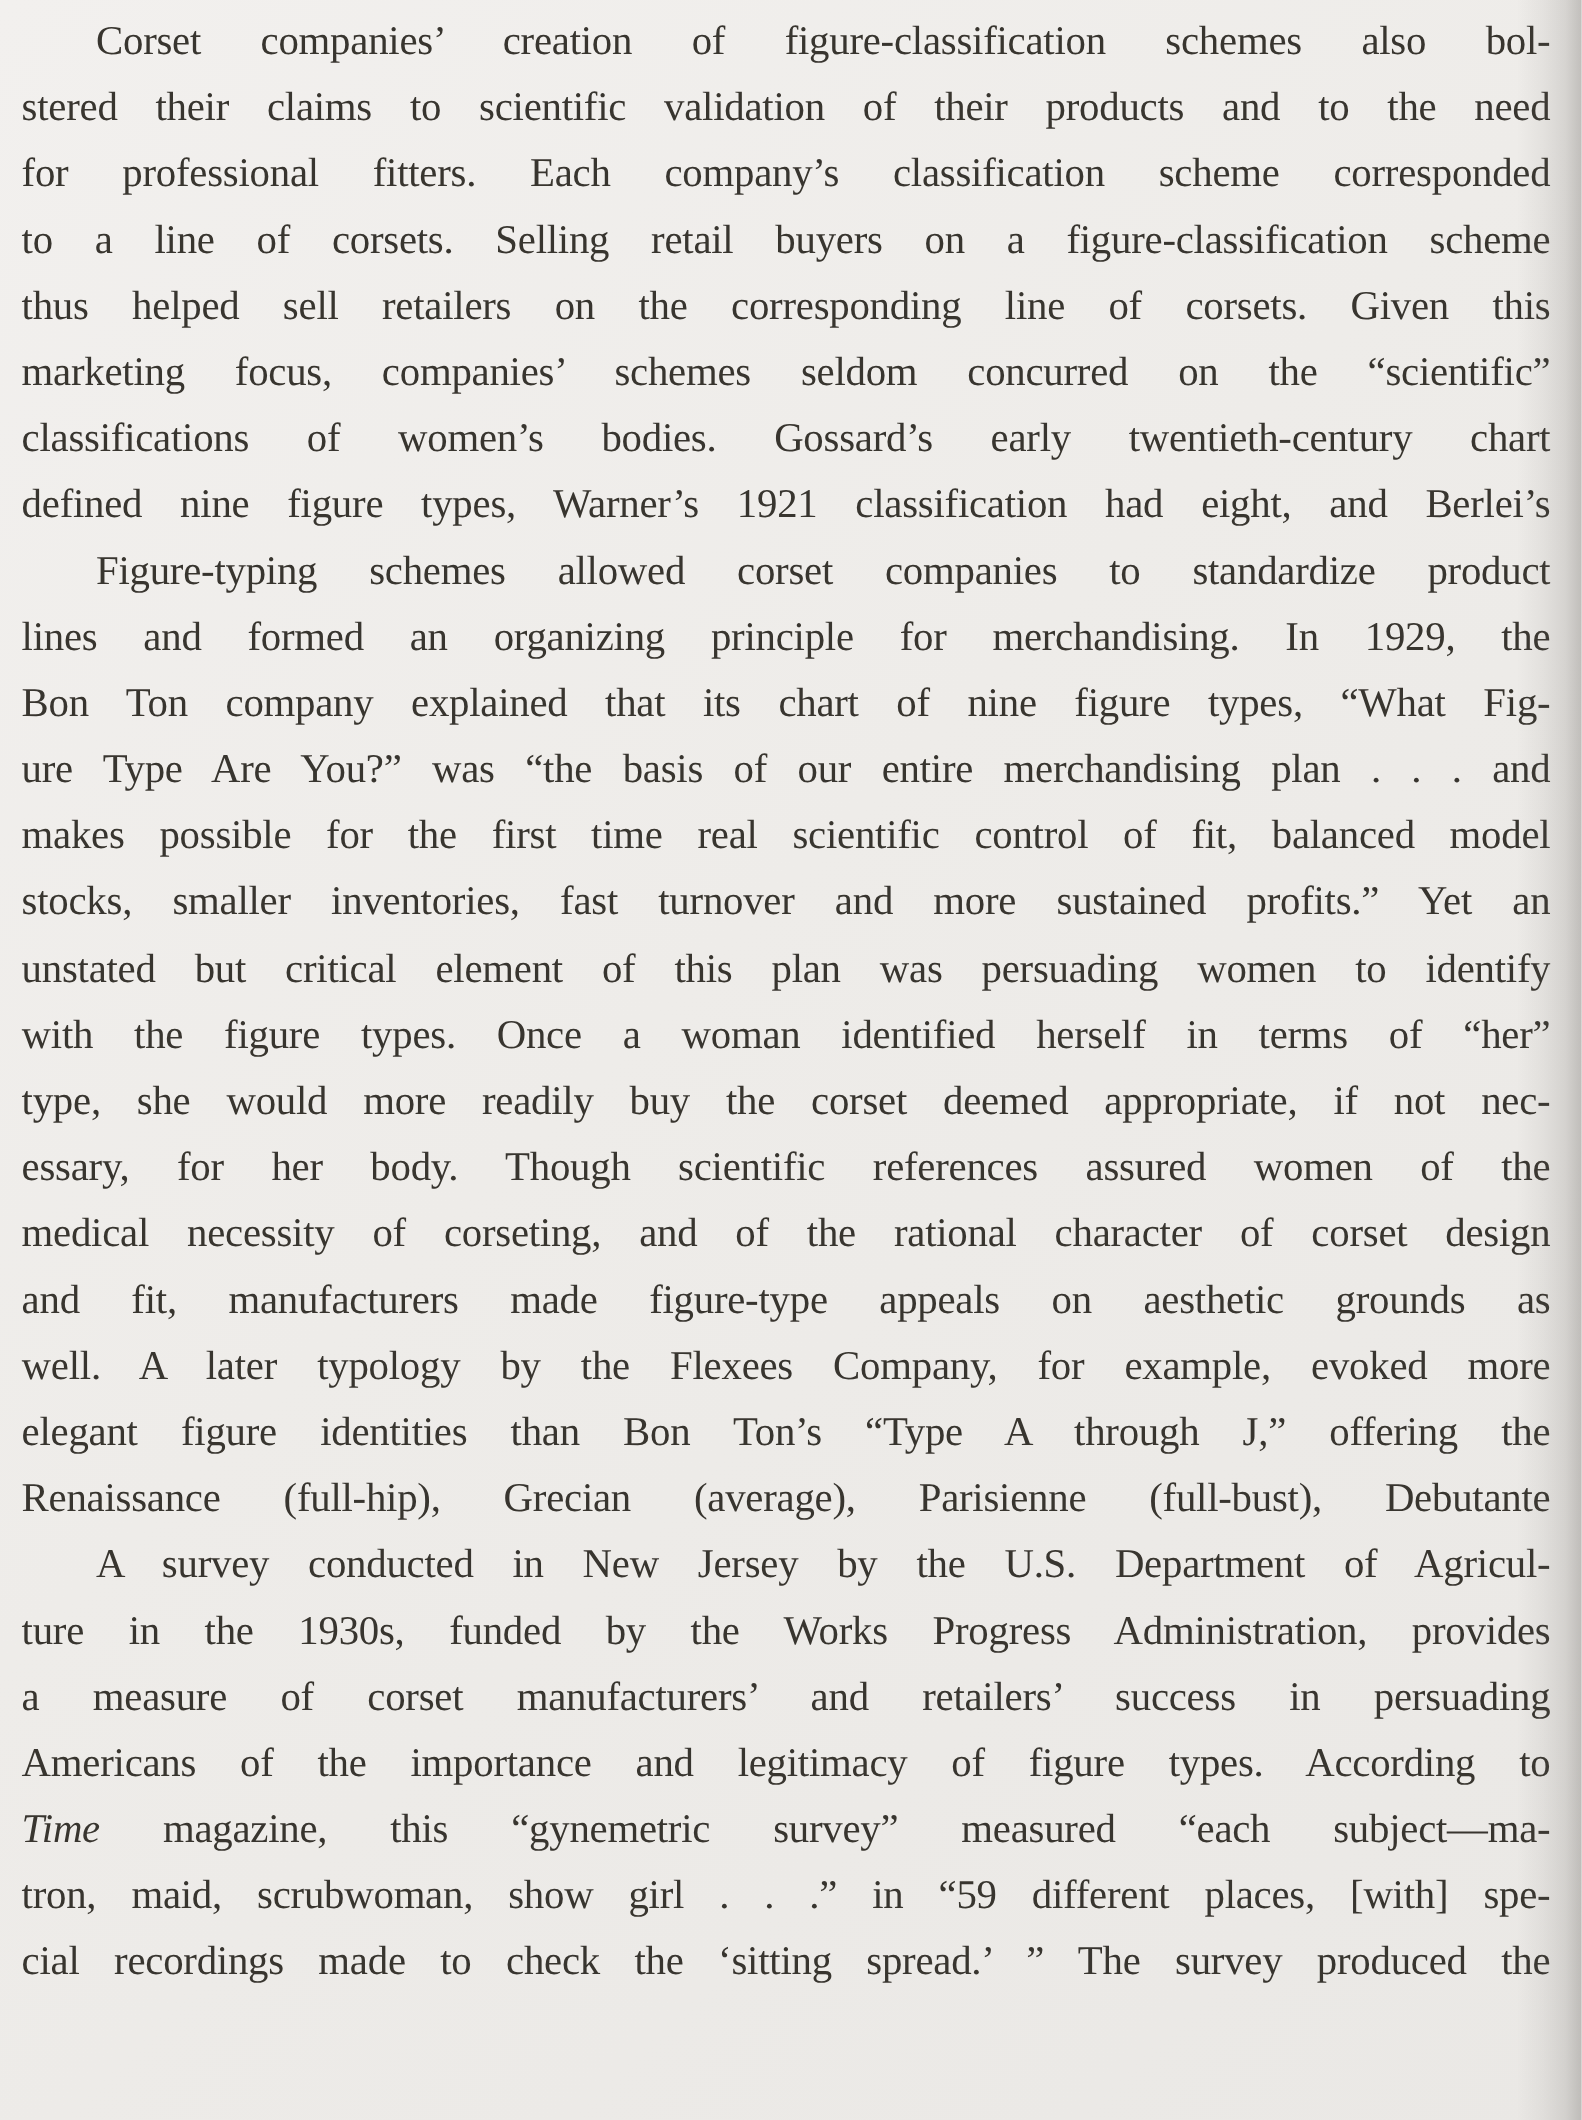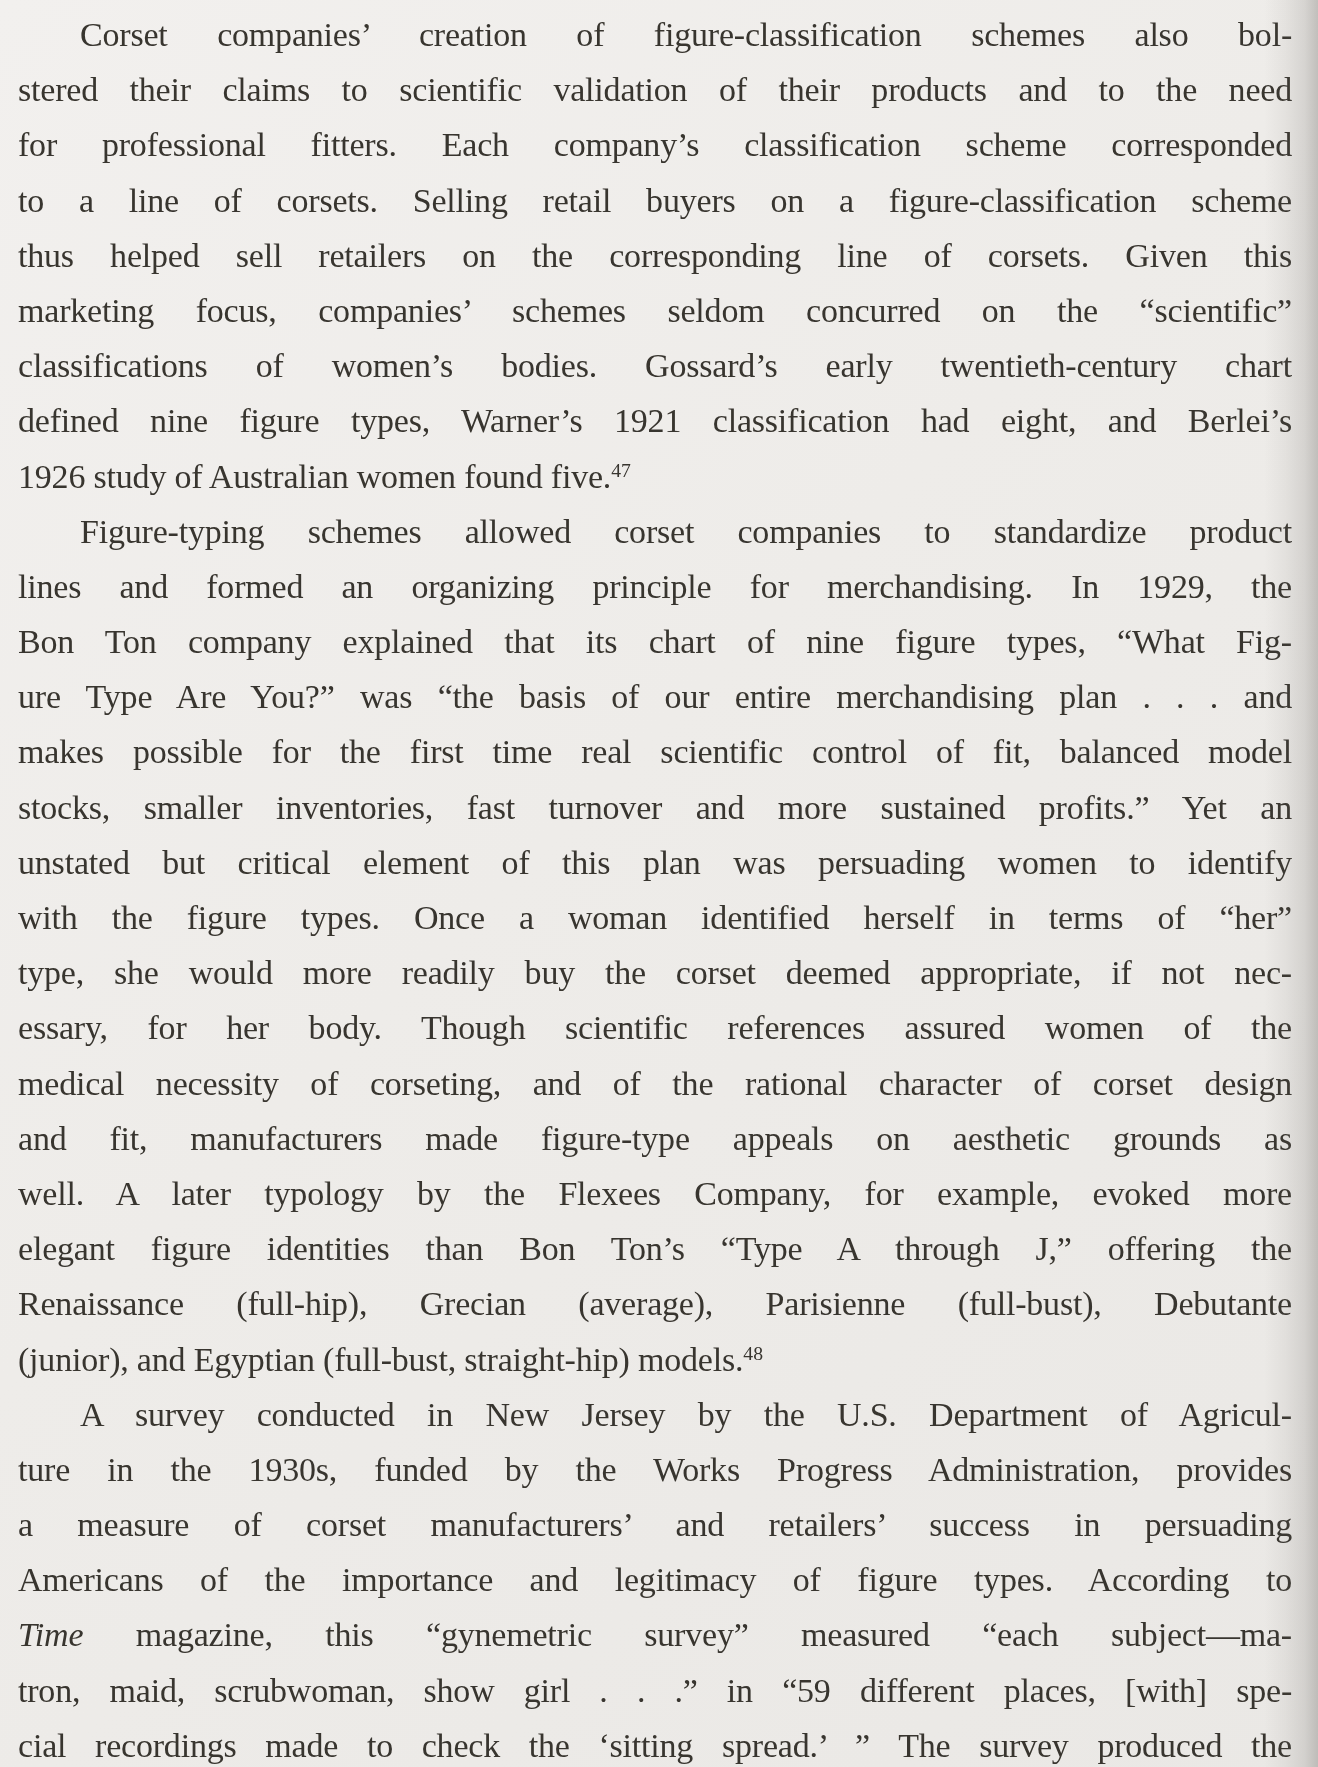--- a/index.html
+++ b/index.html
@@ -59,39 +59,37 @@
   <div id="text-root">
       <div class="paragraph">
         <div class="line indent"><span>Corset companies’ creation of figure-classification schemes also bol-</span></div>
         <div class="line"><span>stered their claims to scientific validation of their products and to the need</span></div>
         <div class="line"><span>for professional fitters. Each company’s classification scheme corresponded</span></div>
         <div class="line"><span>to a line of corsets. Selling retail buyers on a figure-classification scheme</span></div>
         <div class="line"><span>thus helped sell retailers on the corresponding line of corsets. Given this</span></div>
         <div class="line"><span>marketing focus, companies’ schemes seldom concurred on the “scientific”</span></div>
         <div class="line"><span>classifications of women’s bodies. Gossard’s early twentieth-century chart</span></div>
         <div class="line"><span>defined nine figure types, Warner’s 1921 classification had eight, and Berlei’s</span></div>
-        <div class="line endpara"><span>1926 study of Australian women found five.</span><sup>47</sup></div>
       </div>
       <div class="paragraph">
         <div class="line indent"><span>Figure-typing schemes allowed corset companies to standardize product</span></div>
         <div class="line"><span>lines and formed an organizing principle for merchandising. In 1929, the</span></div>
         <div class="line"><span>Bon Ton company explained that its chart of nine figure types, “What Fig-</span></div>
         <div class="line"><span>ure Type Are You?” was “the basis of our entire merchandising plan . . . and</span></div>
         <div class="line"><span>makes possible for the first time real scientific control of fit, balanced model</span></div>
         <div class="line"><span>stocks, smaller inventories, fast turnover and more sustained profits.” Yet an</span></div>
         <div class="line"><span>unstated but critical element of this plan was persuading women to identify</span></div>
         <div class="line"><span>with the figure types. Once a woman identified herself in terms of “her”</span></div>
         <div class="line"><span>type, she would more readily buy the corset deemed appropriate, if not nec-</span></div>
         <div class="line"><span>essary, for her body. Though scientific references assured women of the</span></div>
         <div class="line"><span>medical necessity of corseting, and of the rational character of corset design</span></div>
         <div class="line"><span>and fit, manufacturers made figure-type appeals on aesthetic grounds as</span></div>
         <div class="line"><span>well. A later typology by the Flexees Company, for example, evoked more</span></div>
         <div class="line"><span>elegant figure identities than Bon Ton’s “Type A through J,” offering the</span></div>
         <div class="line"><span>Renaissance (full-hip), Grecian (average), Parisienne (full-bust), Debutante</span></div>
-        <div class="line endpara"><span>(junior), and Egyptian (full-bust, straight-hip) models.</span><sup>48</sup></div>
       </div>
       <div class="paragraph">
         <div class="line indent"><span>A survey conducted in New Jersey by the U.S. Department of Agricul-</span></div>
         <div class="line"><span>ture in the 1930s, funded by the Works Progress Administration, provides</span></div>
         <div class="line"><span>a measure of corset manufacturers’ and retailers’ success in persuading</span></div>
         <div class="line"><span>Americans of the importance and legitimacy of figure types. According to</span></div>
         <div class="line"><em>Time</em><span> magazine, this “gynemetric survey” measured “each subject—ma-</span></div>
         <div class="line"><span>tron, maid, scrubwoman, show girl . . .” in “59 different places, [with] spe-</span></div>
         <div class="line"><span>cial recordings made to check the ‘sitting spread.’ ” The survey produced the</span></div>
       </div>

